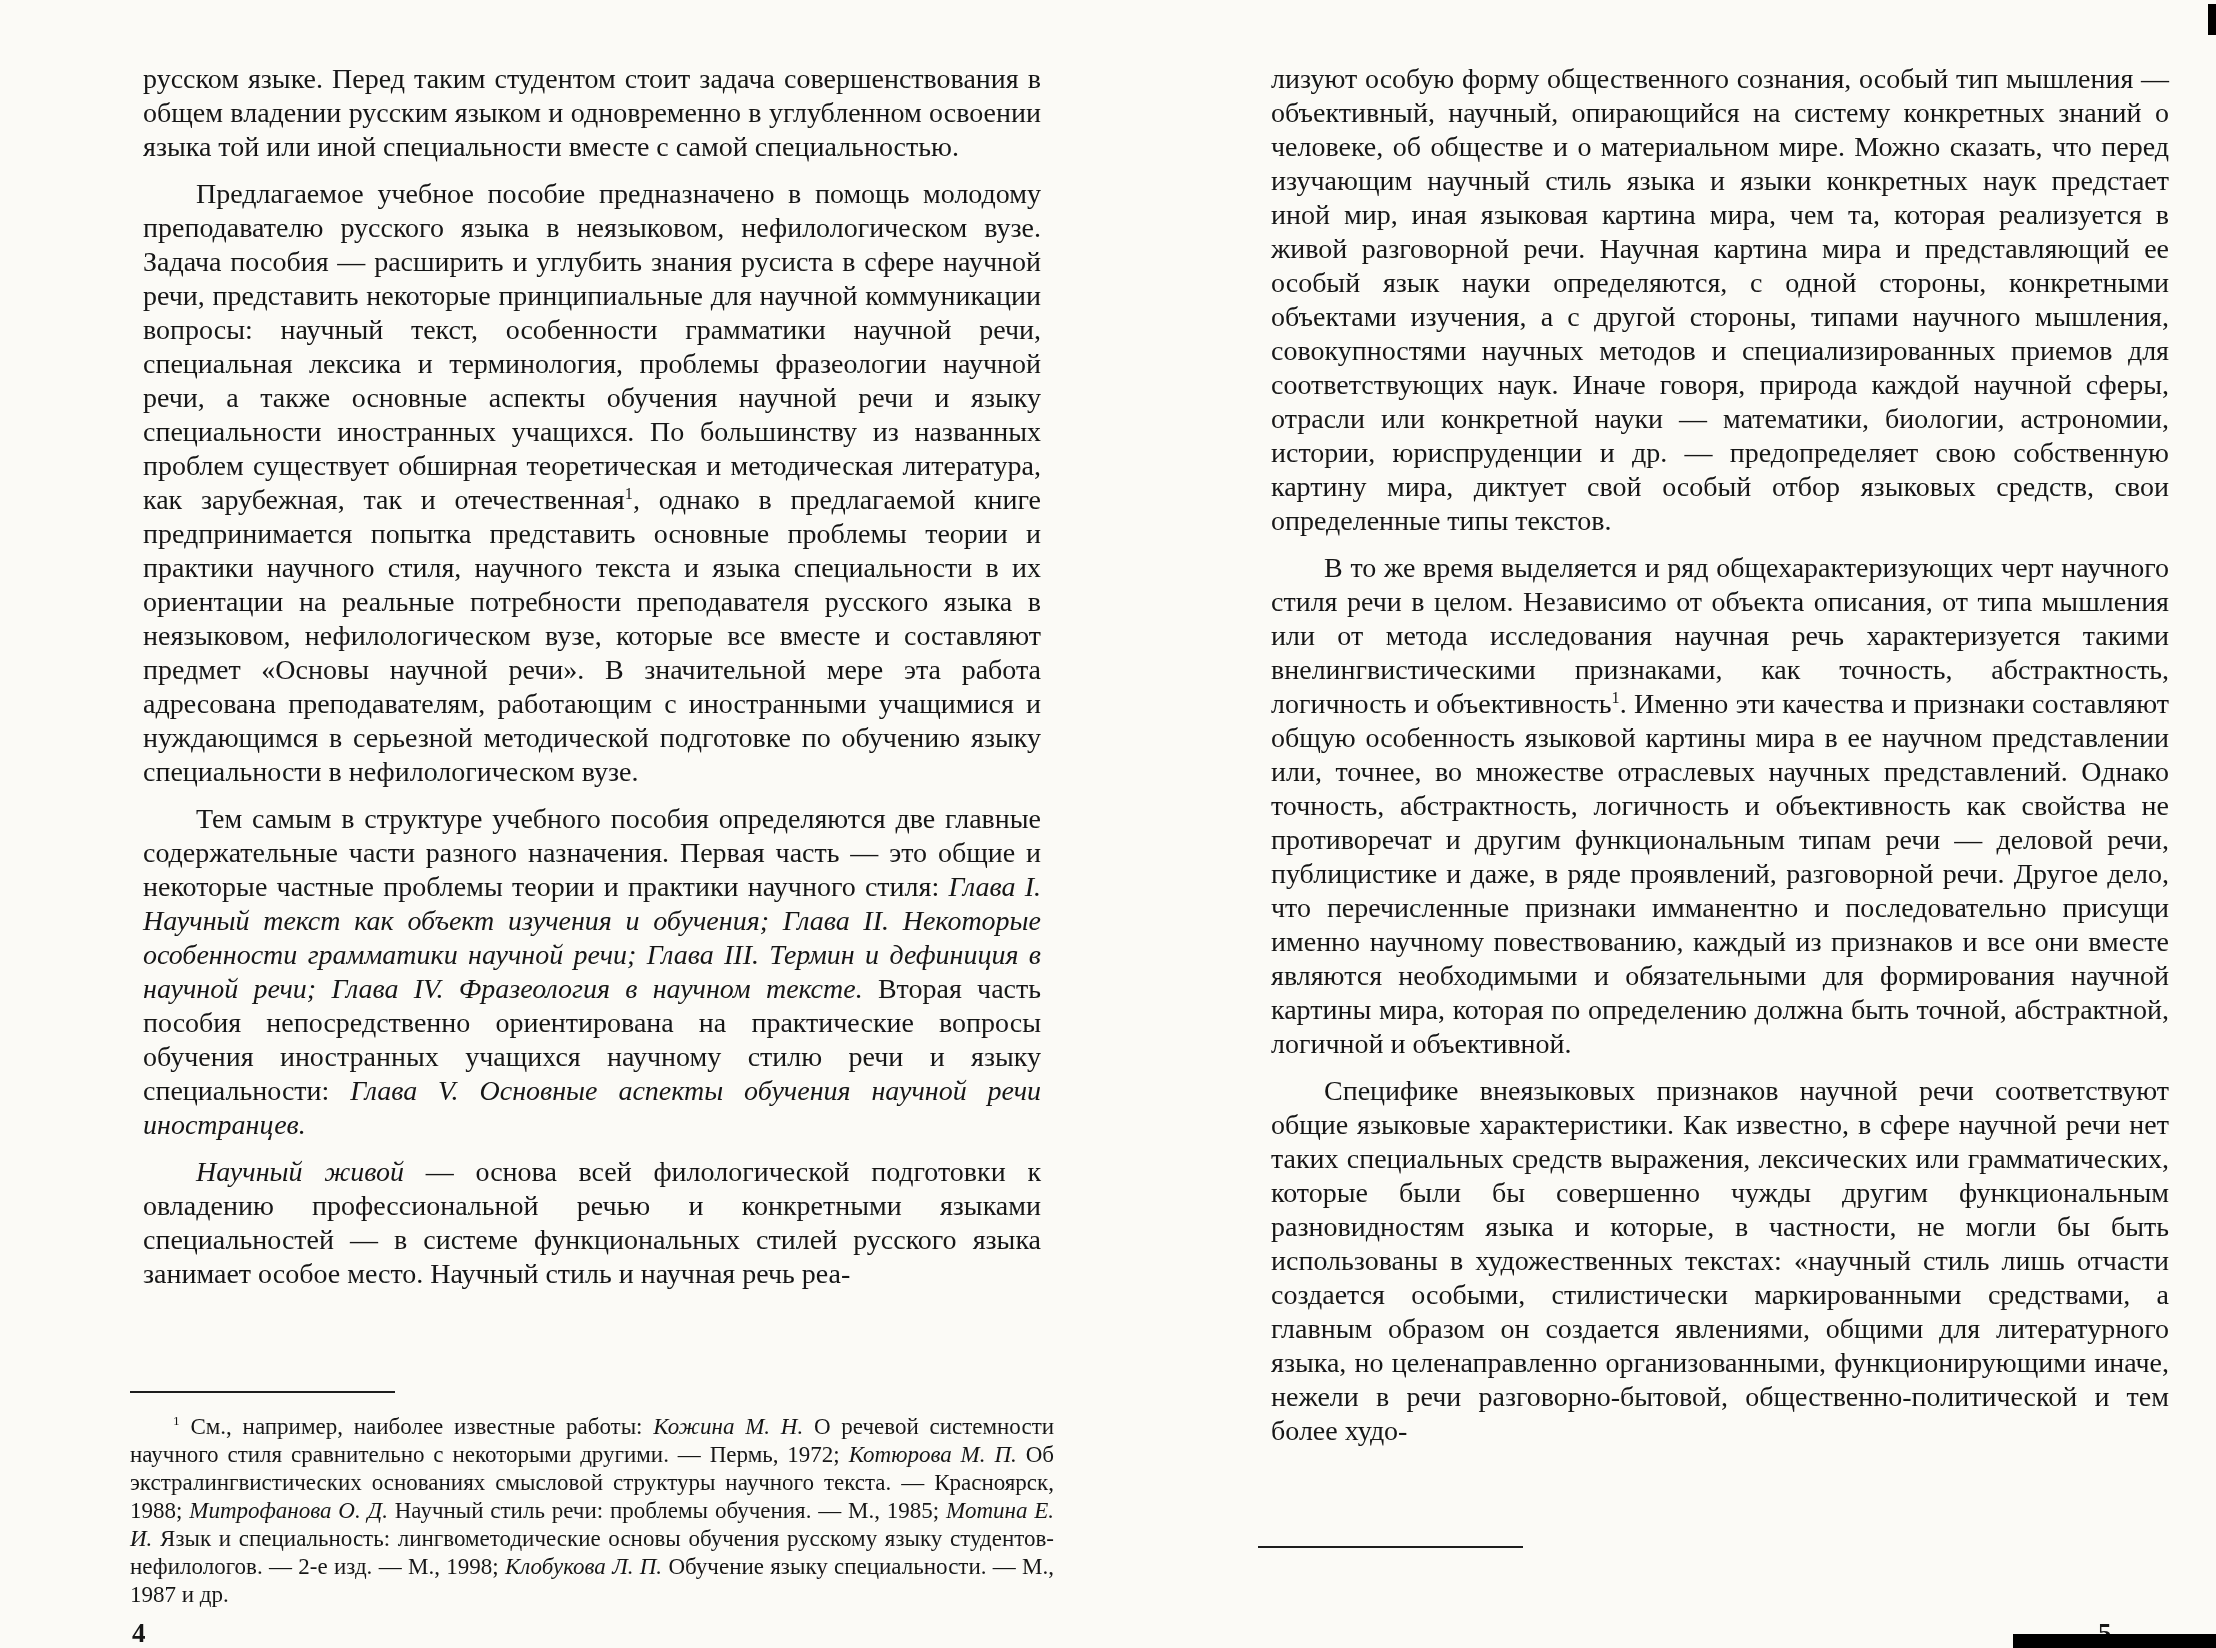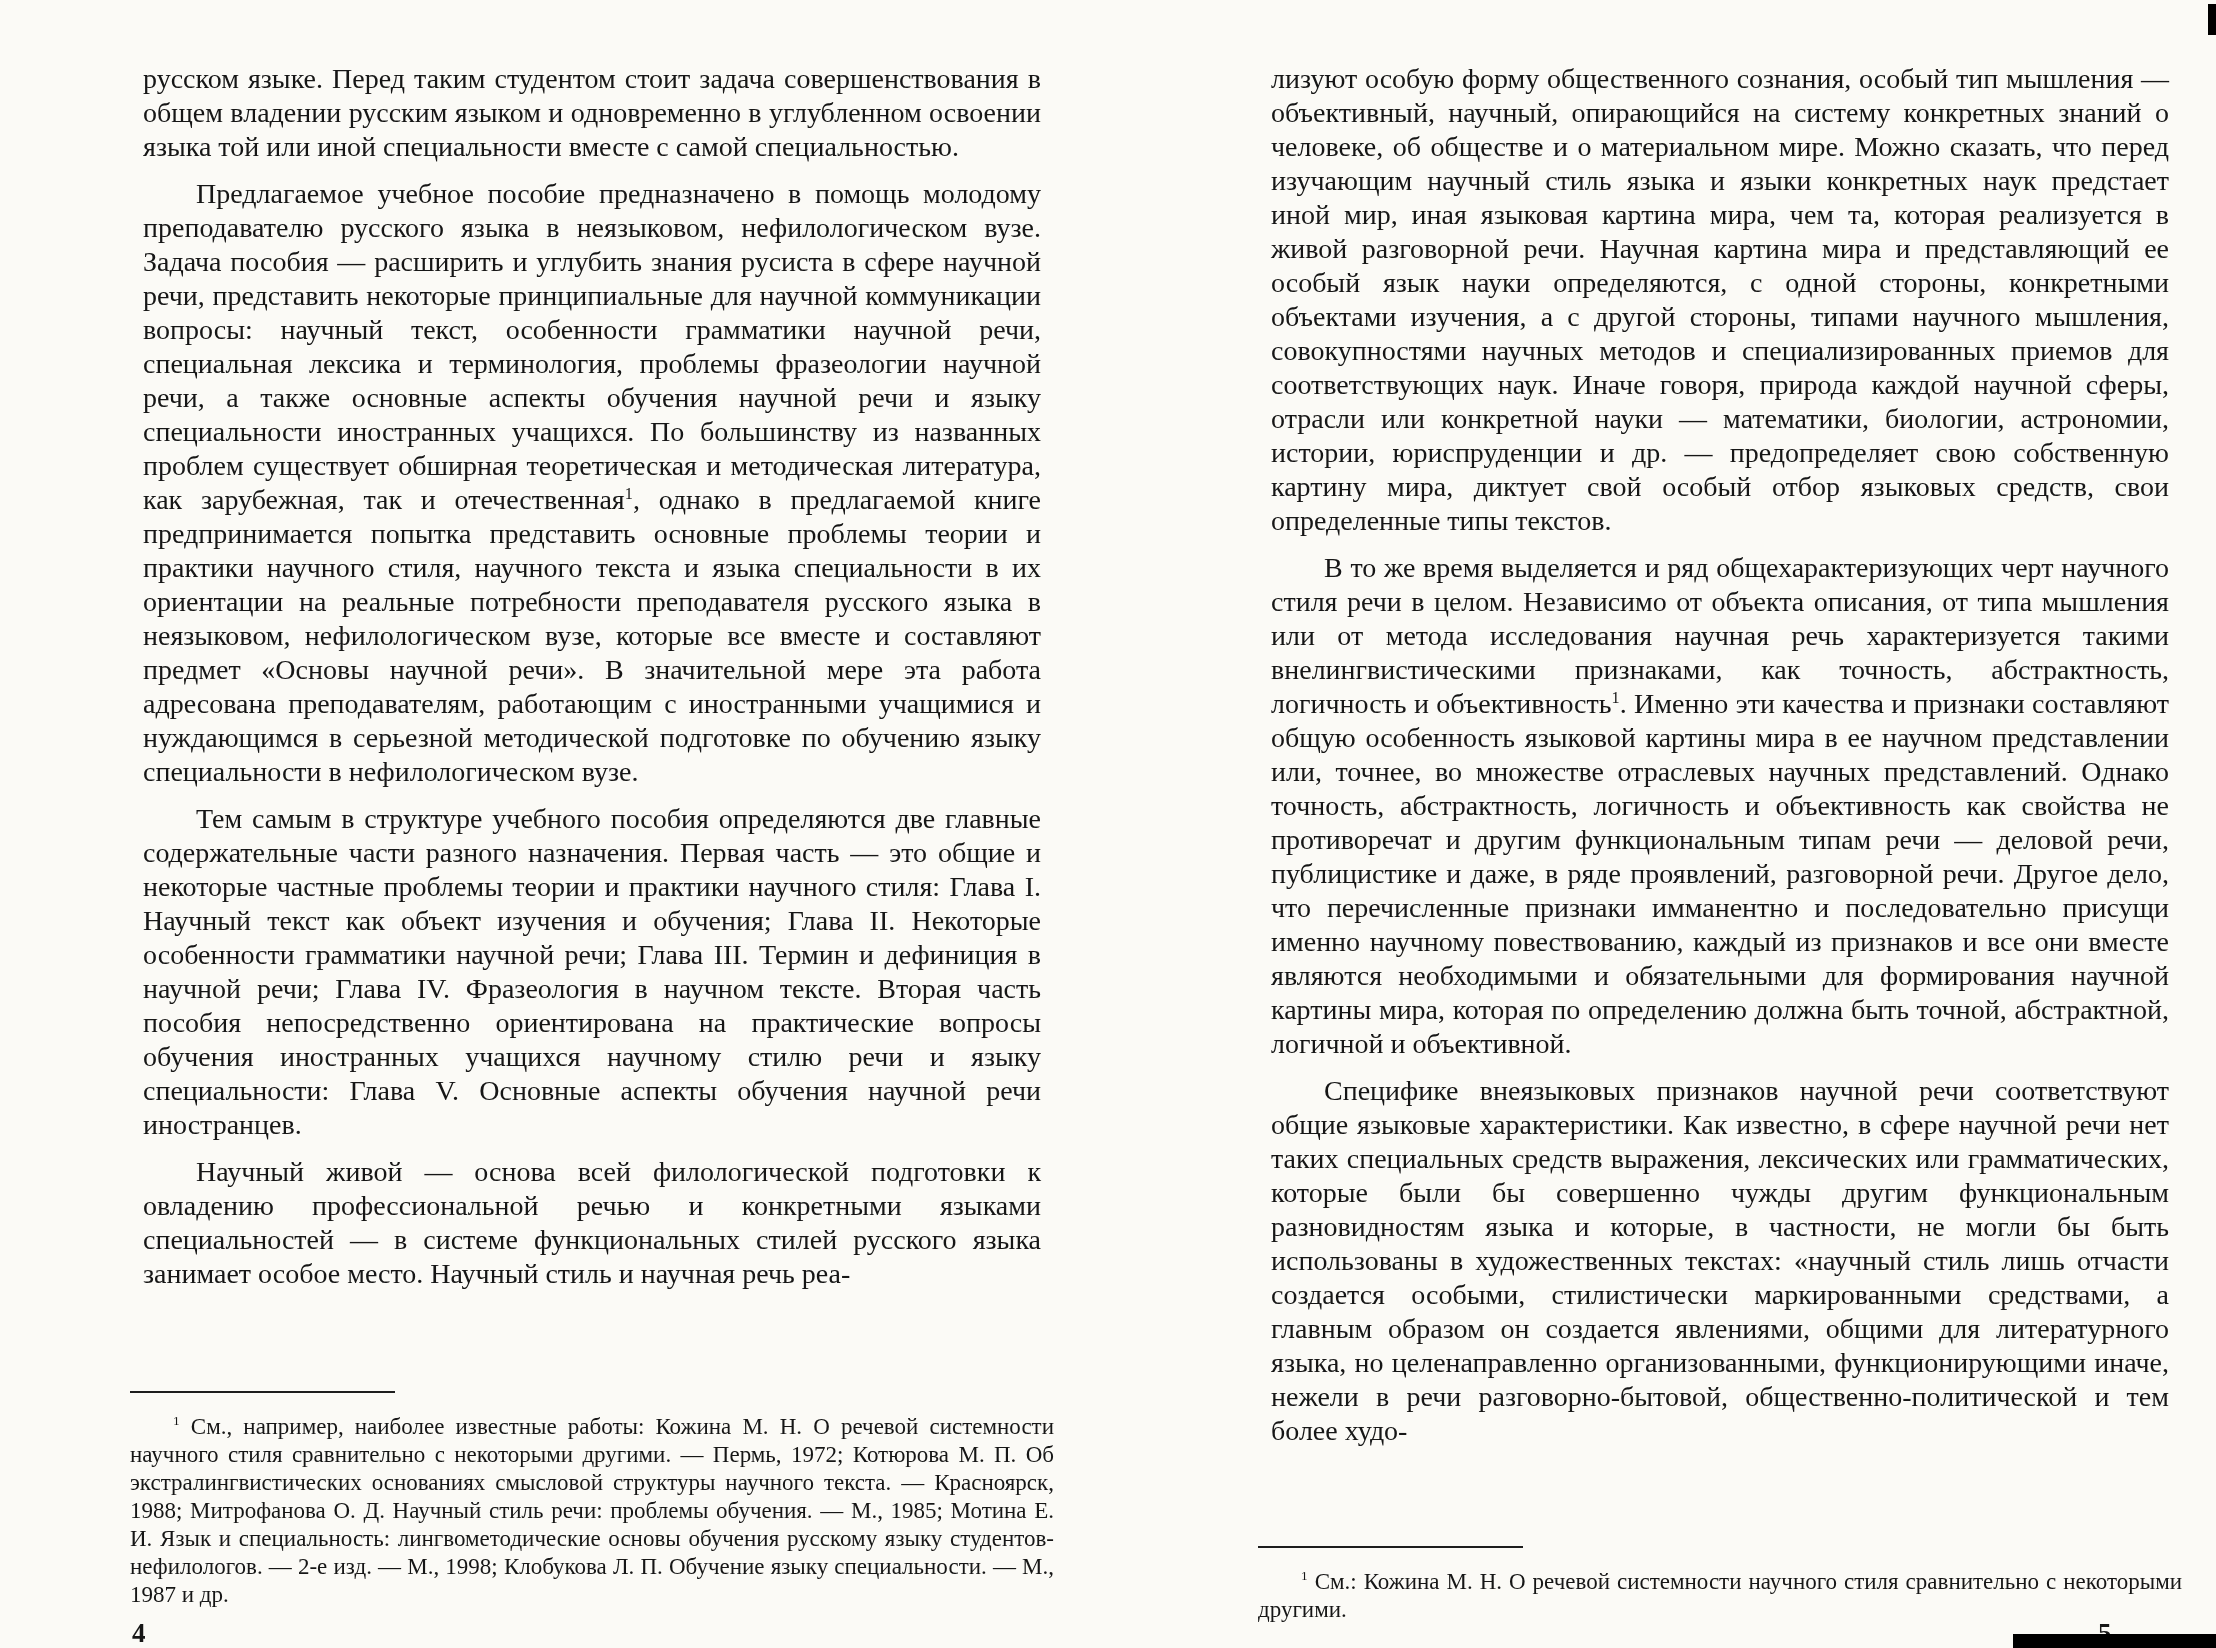--- a/index.html
+++ b/index.html
@@ -18,21 +18,21 @@
   .left-col  { left: 130px;  width: 924px; }
   .right-col { left: 1258px; width: 924px; }
 
   .body-text p {
     margin: 13px;
     text-align: justify;
     font-size: 28px;
     line-height: 34px;
   }
   .body-text p.indent { text-indent: 53px; }
-  .italic { }
+  .italic { font-style: italic; }
   sup { font-size: 0.58em; line-height: 0; vertical-align: super; }
 
   .footnote-block { position: absolute; left: 0; width: 100%; }
   .left-col  .footnote-block { top: 1342px; }
   .right-col .footnote-block { top: 1497px; }
   .footnote-rule { width: 265px; height: 0; border-top: 2px solid #1d1d1d; }
   .footnote-text { margin-top: 10.8px; }
   .footnote-text p {
     margin: 0;
     text-align: justify;
@@ -75,23 +75,20 @@
   </div>
 
   <div class="page-col right-col">
     <div class="body-text">
         <p><span>лизуют особую форму общественного сознания, особый тип мышления — объективный, научный, опирающийся на систему конкретных знаний о человеке, об обществе и о материальном мире. Можно сказать, что перед изучающим научный стиль языка и языки конкретных наук предстает иной мир, иная языковая картина мира, чем та, которая реализуется в живой разговорной речи. Научная картина мира и представляющий ее особый язык науки определяются, с одной стороны, конкретными объектами изучения, а с другой стороны, типами научного мышления, совокупностями научных методов и специализированных приемов для соответствующих наук. Иначе говоря, природа каждой научной сферы, отрасли или конкретной науки — математики, биологии, астрономии, истории, юриспруденции и др. — предопределяет свою собственную картину мира, диктует свой особый отбор языковых средств, свои определенные типы текстов.</span></p>
         <p class="indent"><span>В то же время выделяется и ряд общехарактеризующих черт научного стиля речи в целом. Независимо от объекта описания, от типа мышления или от метода исследования научная речь характеризуется такими внелингвистическими признаками, как точность, абстрактность, логичность и объективность</span><sup>1</sup><span>. Именно эти качества и признаки составляют общую особенность языковой картины мира в ее научном представлении или, точнее, во множестве отраслевых научных представлений. Однако точность, абстрактность, логичность и объективность как свойства не противоречат и другим функциональным типам речи — деловой речи, публицистике и даже, в ряде проявлений, разговорной речи. Другое дело, что перечисленные признаки имманентно и последовательно присущи именно научному повествованию, каждый из признаков и все они вместе являются необходимыми и обязательными для формирования научной картины мира, которая по определению должна быть точной, абстрактной, логичной и объективной.</span></p>
         <p class="indent"><span>Специфике внеязыковых признаков научной речи соответствуют общие языковые характеристики. Как известно, в сфере научной речи нет таких специальных средств выражения, лексических или грамматических, которые были бы совершенно чужды другим функциональным разновидностям языка и которые, в частности, не могли бы быть использованы в художественных текстах: «научный стиль лишь отчасти создается особыми, стилистически маркированными средствами, а главным образом он создается явлениями, общими для литературного языка, но целенаправленно организованными, функционирующими иначе, нежели в речи разговорно-бытовой, общественно-политической и тем более худо-</span></p>
       </div>
     <div class="footnote-block">
       <div class="footnote-rule"></div>
-      <div class="footnote-text">
-          <p class="indent"><sup>1</sup><span> См.: </span><span class="italic">Кожина М. Н.</span><span> О речевой системности научного стиля сравнительно с некоторыми другими.</span></p>
-        </div>
     </div>
   </div>
 
   <div class="page-number page-number-left">4</div>
 
   <div class="page-number page-number-right">5</div>
 
   <div class="artifact artifact-top-right"></div>
   <div class="artifact artifact-bottom-right"></div>
 

